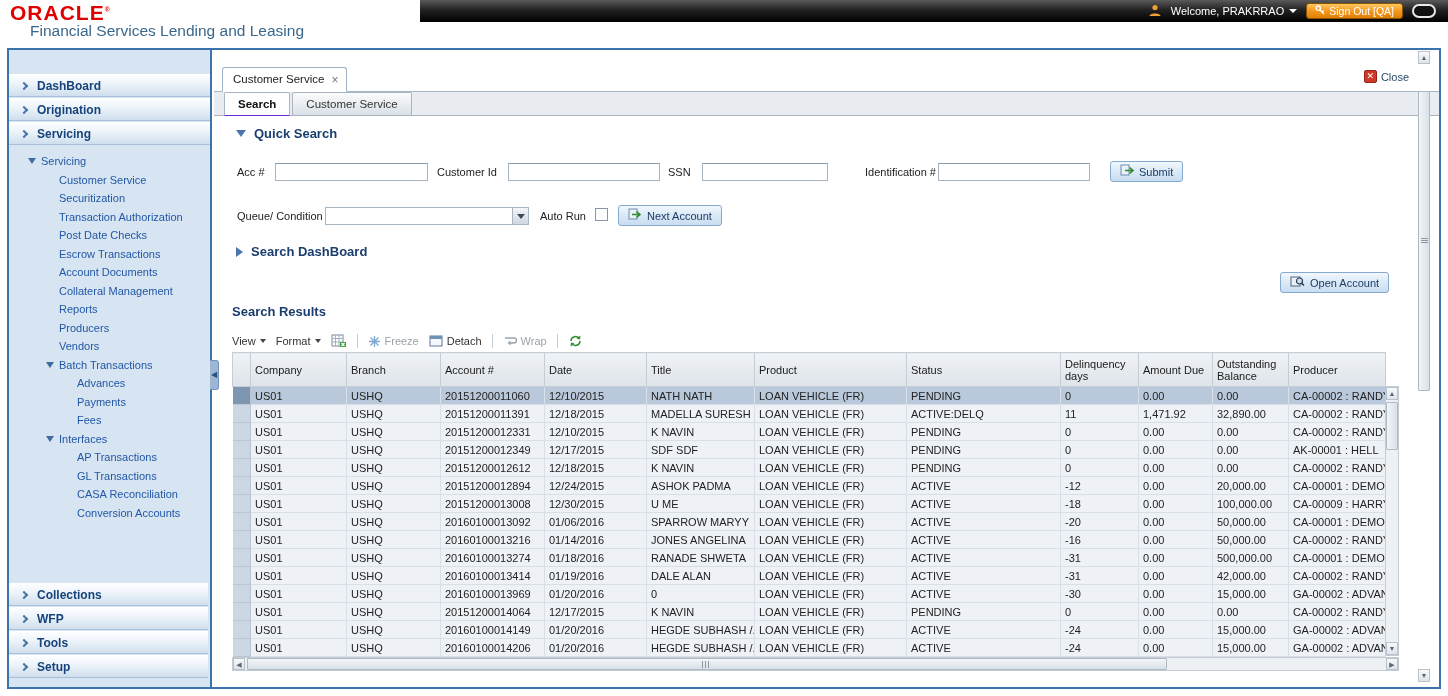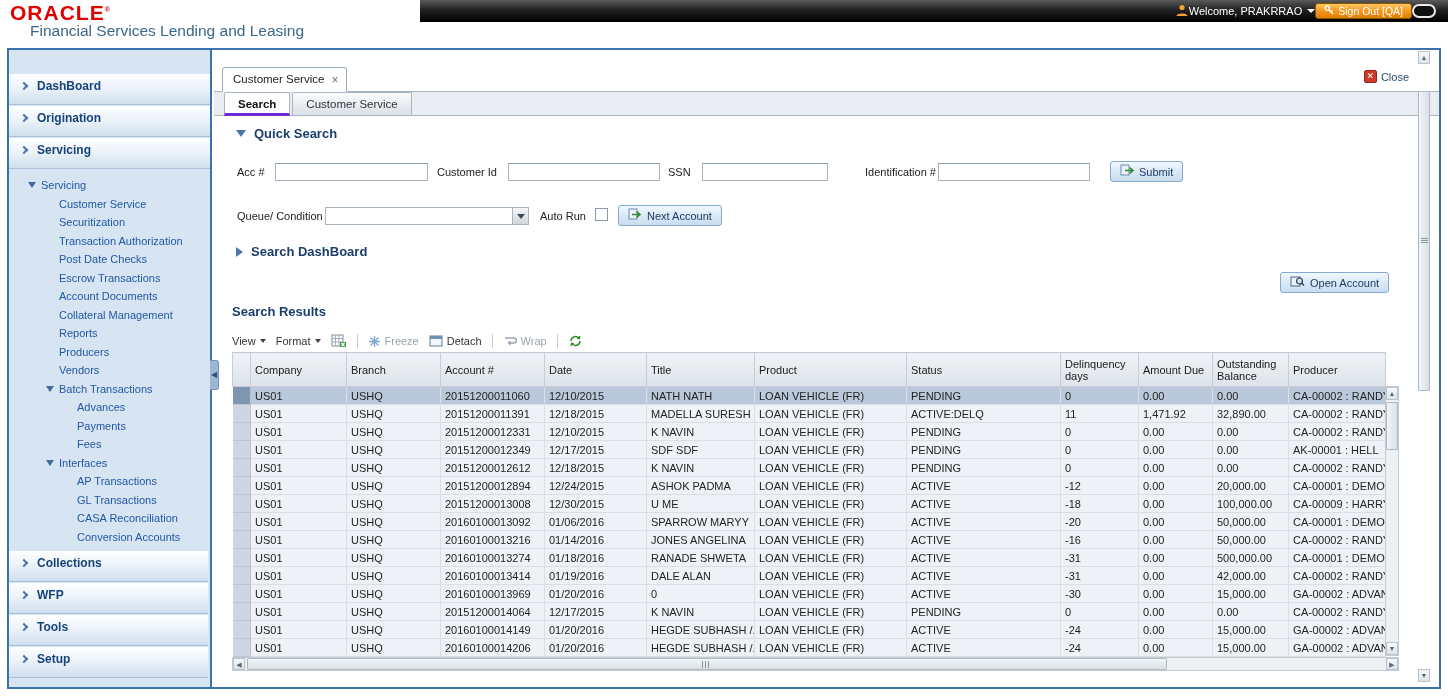--- a/index.html
+++ b/index.html
@@ -2,39 +2,39 @@
 <html><head>
 <meta charset="utf-8">
 <style>
   *{box-sizing:border-box;margin:0;padding:0;}
   html,body{width:1448px;height:696px;overflow:hidden;}
   body{font-family:"Liberation Sans",sans-serif;font-size:11px;background:#ffffff;position:relative;color:#222;}
 
   
   .topbar{position:absolute;left:230px;top:0;right:0;height:22px;
     background:linear-gradient(180deg,#5a5a5a 0%,#222 45%,#000 100%);
-    display:flex;align-items:center;justify-content:flex-end;padding-right:12px;z-index:5;}
+    display:flex;align-items:center;justify-content:flex-end;gap:9px;padding-right:12px;z-index:5;}
   .welcome{color:#fff;font-size:11px;display:flex;align-items:center;gap:5px;cursor:pointer;}
   .dd-arrow{width:0;height:0;border-left:4px solid transparent;border-right:4px solid transparent;border-top:4px solid #fff;display:inline-block;}
   .signout{display:flex;align-items:center;gap:4px;height:16px;padding:0 8px;border:1px solid #8a5400;border-radius:3px;
     background:linear-gradient(180deg,#ffc963 0%,#f59a23 45%,#e07f00 100%);color:#fff;font-size:10.5px;cursor:pointer;white-space:nowrap;}
   .power{width:24px;height:14px;border:2px solid #e9e9e9;border-radius:8px;background:#111;cursor:pointer;}
 
   
   .brand{position:absolute;left:0;top:0;width:420px;height:46px;background:#fff;z-index:6;}
   .oracle-logo{position:absolute;left:10px;top:1px;color:#e00000;font-size:21px;font-weight:bold;letter-spacing:1px;}
   .oracle-logo sup{font-size:7px;}
   .subtitle{position:absolute;left:30px;top:22px;color:#3a688c;font-size:15.5px;}
 
   
   .frame{position:absolute;left:7px;top:48px;width:1434px;height:641px;border:2px solid #3c72ae;background:#fff;}
 
   
   .sidebar{position:absolute;left:0;top:0;bottom:0;width:203px;background:#d7e5f3;border-right:2px solid #3c72ae;padding-top:24px;}
-  .acc-header{height:31px;line-height:22px;margin-bottom:1px;padding-left:28px;position:relative;cursor:pointer;
+  .acc-header{height:23px;line-height:22px;margin-bottom:1px;padding-left:28px;position:relative;cursor:pointer;
     background:linear-gradient(180deg,#fdfeff 0%,#e9f1f8 50%,#cfdeee 100%);
     border-top:1px solid #fff;border-bottom:1px solid #a9c0d8;
     color:#16437b;font-weight:bold;font-size:12px;}
   .chev{position:absolute;left:12px;top:8px;width:6px;height:6px;border-top:2px solid #4a76ad;border-right:2px solid #4a76ad;transform:rotate(45deg);}
   .tree{padding-top:6px;height:376px;overflow:hidden;}
   .tree-item{height:18.5px;line-height:18.5px;color:#2257a5;cursor:pointer;white-space:nowrap;overflow:hidden;}
   .tree-item.lvl0{padding-left:32px;}
   .tree-item.lvl0.exp{padding-left:19px;}
   .tree-item.lvl1{padding-left:50px;}
   .tree-item.lvl1.exp{padding-left:37px;}
@@ -50,21 +50,21 @@
   .wtab{position:absolute;left:8px;bottom:-1px;height:25px;line-height:23px;padding:0 8px 0 10px;background:#fff;
     border:1px solid #9db0c4;border-bottom:1px solid #fff;border-radius:3px 3px 0 0;font-size:11.5px;color:#222;cursor:pointer;display:flex;align-items:center;gap:7px;}
   .wtab-x{color:#777;font-size:12px;line-height:12px;cursor:pointer;}
   .close-ctl{position:absolute;right:30px;top:20px;display:flex;align-items:center;gap:4px;cursor:pointer;z-index:4;}
   .close-x{width:13px;height:13px;background:#d03a2b;border:1px solid #952417;color:#fff;font-size:9px;line-height:11px;text-align:center;border-radius:2px;}
   .close-lbl{color:#2a4a6b;font-size:11px;}
 
   .tabstrip2{height:24px;background:#e9edf1;border-bottom:1px solid #a9b6c2;padding-left:10px;display:flex;align-items:flex-end;}
   .stab{height:23px;line-height:22px;padding:0 13px;margin-right:2px;border:1px solid #a9b6c2;border-bottom:none;border-radius:2px 2px 0 0;
     background:linear-gradient(180deg,#fafbfc 0%,#e7ebf0 60%,#d9e0e7 100%);color:#333;font-size:11.5px;cursor:pointer;white-space:nowrap;}
-  .stab.active{background:#fff;font-weight:bold;margin-bottom:-1px;height:24px;border-bottom:3px solid #6d28d9;color:#111;}
+  .stab.active{background:#fff;font-weight:bold;margin-bottom:-1px;height:24px;border-bottom:1px solid #6d28d9;color:#111;}
 
   .body{position:relative;height:571px;}
 
   .sec-title{position:absolute;display:flex;align-items:center;gap:8px;color:#1a3e6e;font-weight:bold;font-size:13px;}
   .tri-exp{width:0;height:0;border-left:5px solid transparent;border-right:5px solid transparent;border-top:7px solid #4a76ad;display:inline-block;}
   .tri-col{width:0;height:0;border-top:5px solid transparent;border-bottom:5px solid transparent;border-left:7px solid #4a76ad;display:inline-block;}
 
   .flabel{position:absolute;color:#222;font-size:11px;height:17px;line-height:17px;white-space:nowrap;}
   .finput{position:absolute;height:18px;border:1px solid #a8b5c1;border-top-color:#8d9cab;background:#fff;font-family:"Liberation Sans",sans-serif;font-size:11px;padding:0 3px;}
   .fselect{position:absolute;height:18px;border:1px solid #a8b5c1;background:#fff;display:flex;cursor:pointer;}

